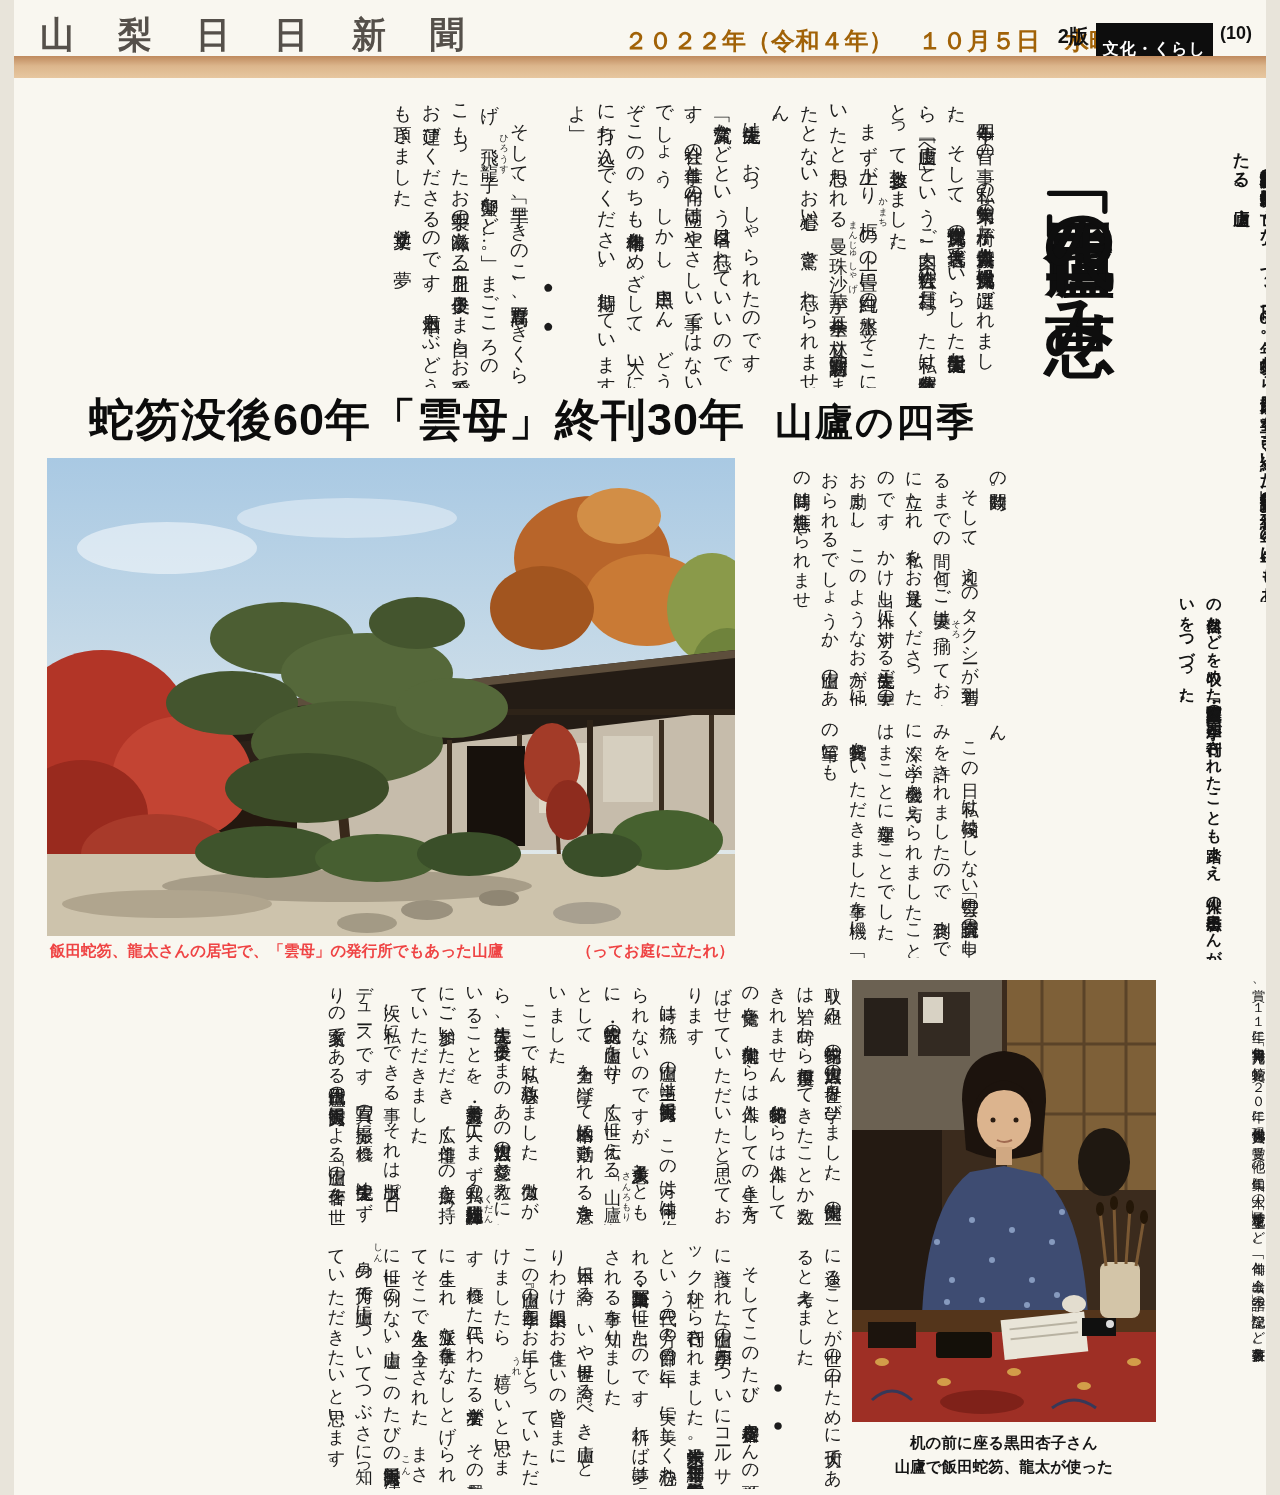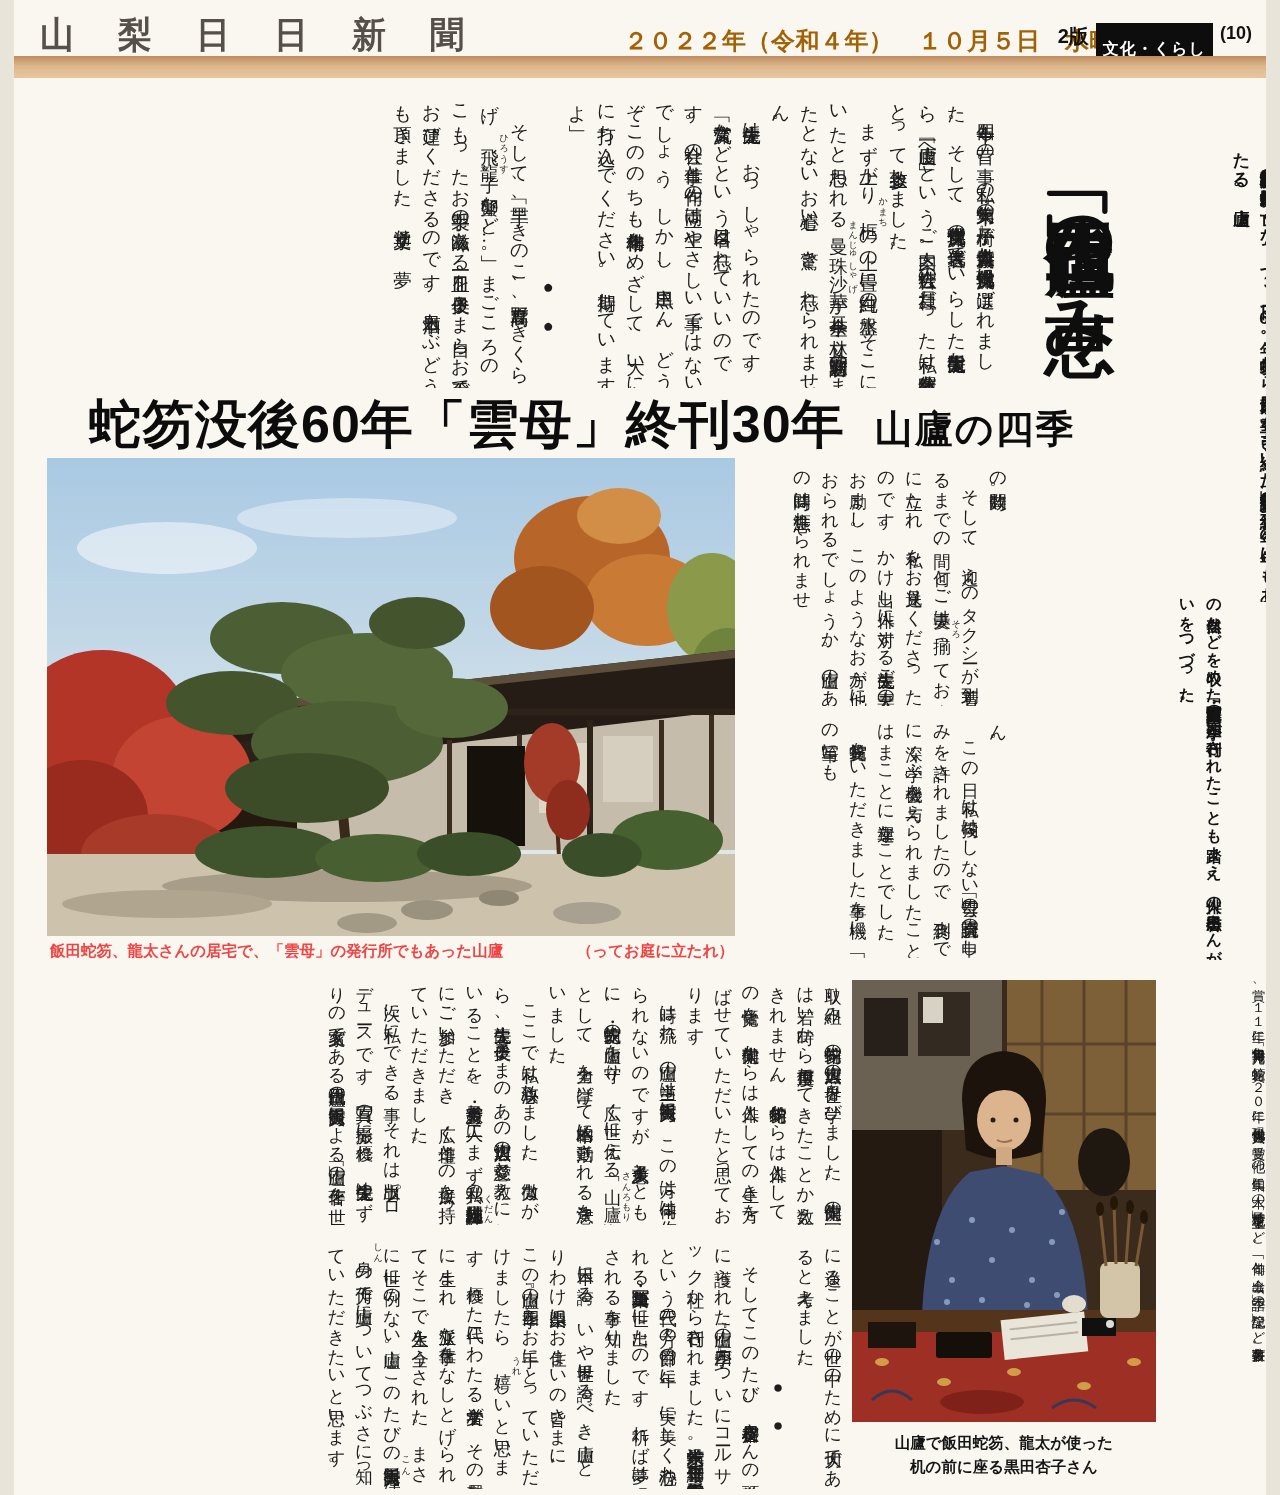--- a/index.html
+++ b/index.html
@@ -45,21 +45,21 @@
   .lead2 { left:1128px; top:588px; width:86px; height:372px; font-size:15.5px; line-height:27px; }
   .main-headline {
     left:996px; top:170px; width:140px; height:700px; margin:0;
     font-size:70px; line-height:140px; font-weight:900; letter-spacing:0;
     font-family:"Liberation Serif","DejaVu Serif",serif; color:#0e0e0e;
   }
   .subhead {
     position:absolute; left:75px; top:390px; display:flex; align-items:baseline; gap:30px;
     font-family:"Liberation Sans","DejaVu Sans",sans-serif; font-weight:900; color:#0c0c0c;
   }
-  .subhead .sub    { font-size:52px; letter-spacing:1px; }
+  .subhead .sub    { font-size:45px; letter-spacing:1px; }
   .subhead .author { font-size:38px; letter-spacing:2px; }
   ruby rt { font-size:9px; font-weight:400; letter-spacing:0; }
   .tcy { text-combine-upright:all; }
   
   figure { margin:0; padding:0; }
   .house    { position:absolute; left:33px;  top:458px; width:688px; height:478px; }
   .portrait { position:absolute; left:838px; top:980px; width:304px; height:442px; }
   figure svg { display:block; }
   .house-cap {
     position:absolute; left:36px; top:941px; width:684px; display:flex;
@@ -272,17 +272,17 @@
         <line x1="274" y1="284" x2="278" y2="228"></line>
         <line x1="284" y1="286" x2="292" y2="238"></line>
       </g>
       <ellipse cx="248" cy="229" rx="4" ry="7" fill="#241708"></ellipse>
       <ellipse cx="262" cy="223" rx="4" ry="7" fill="#241708"></ellipse>
       <ellipse cx="278" cy="227" rx="4" ry="7" fill="#241708"></ellipse>
       <ellipse cx="292" cy="237" rx="4" ry="7" fill="#241708"></ellipse>
     </svg>
   </figure>
   <div class="portrait-cap">
+    <div>机の前に座る黒田杏子さん</div>
     <div>山廬で飯田蛇笏、龍太が使った</div>
-    <div>机の前に座る黒田杏子さん</div>
   </div>
 
 </div>
 
 </body></html>

